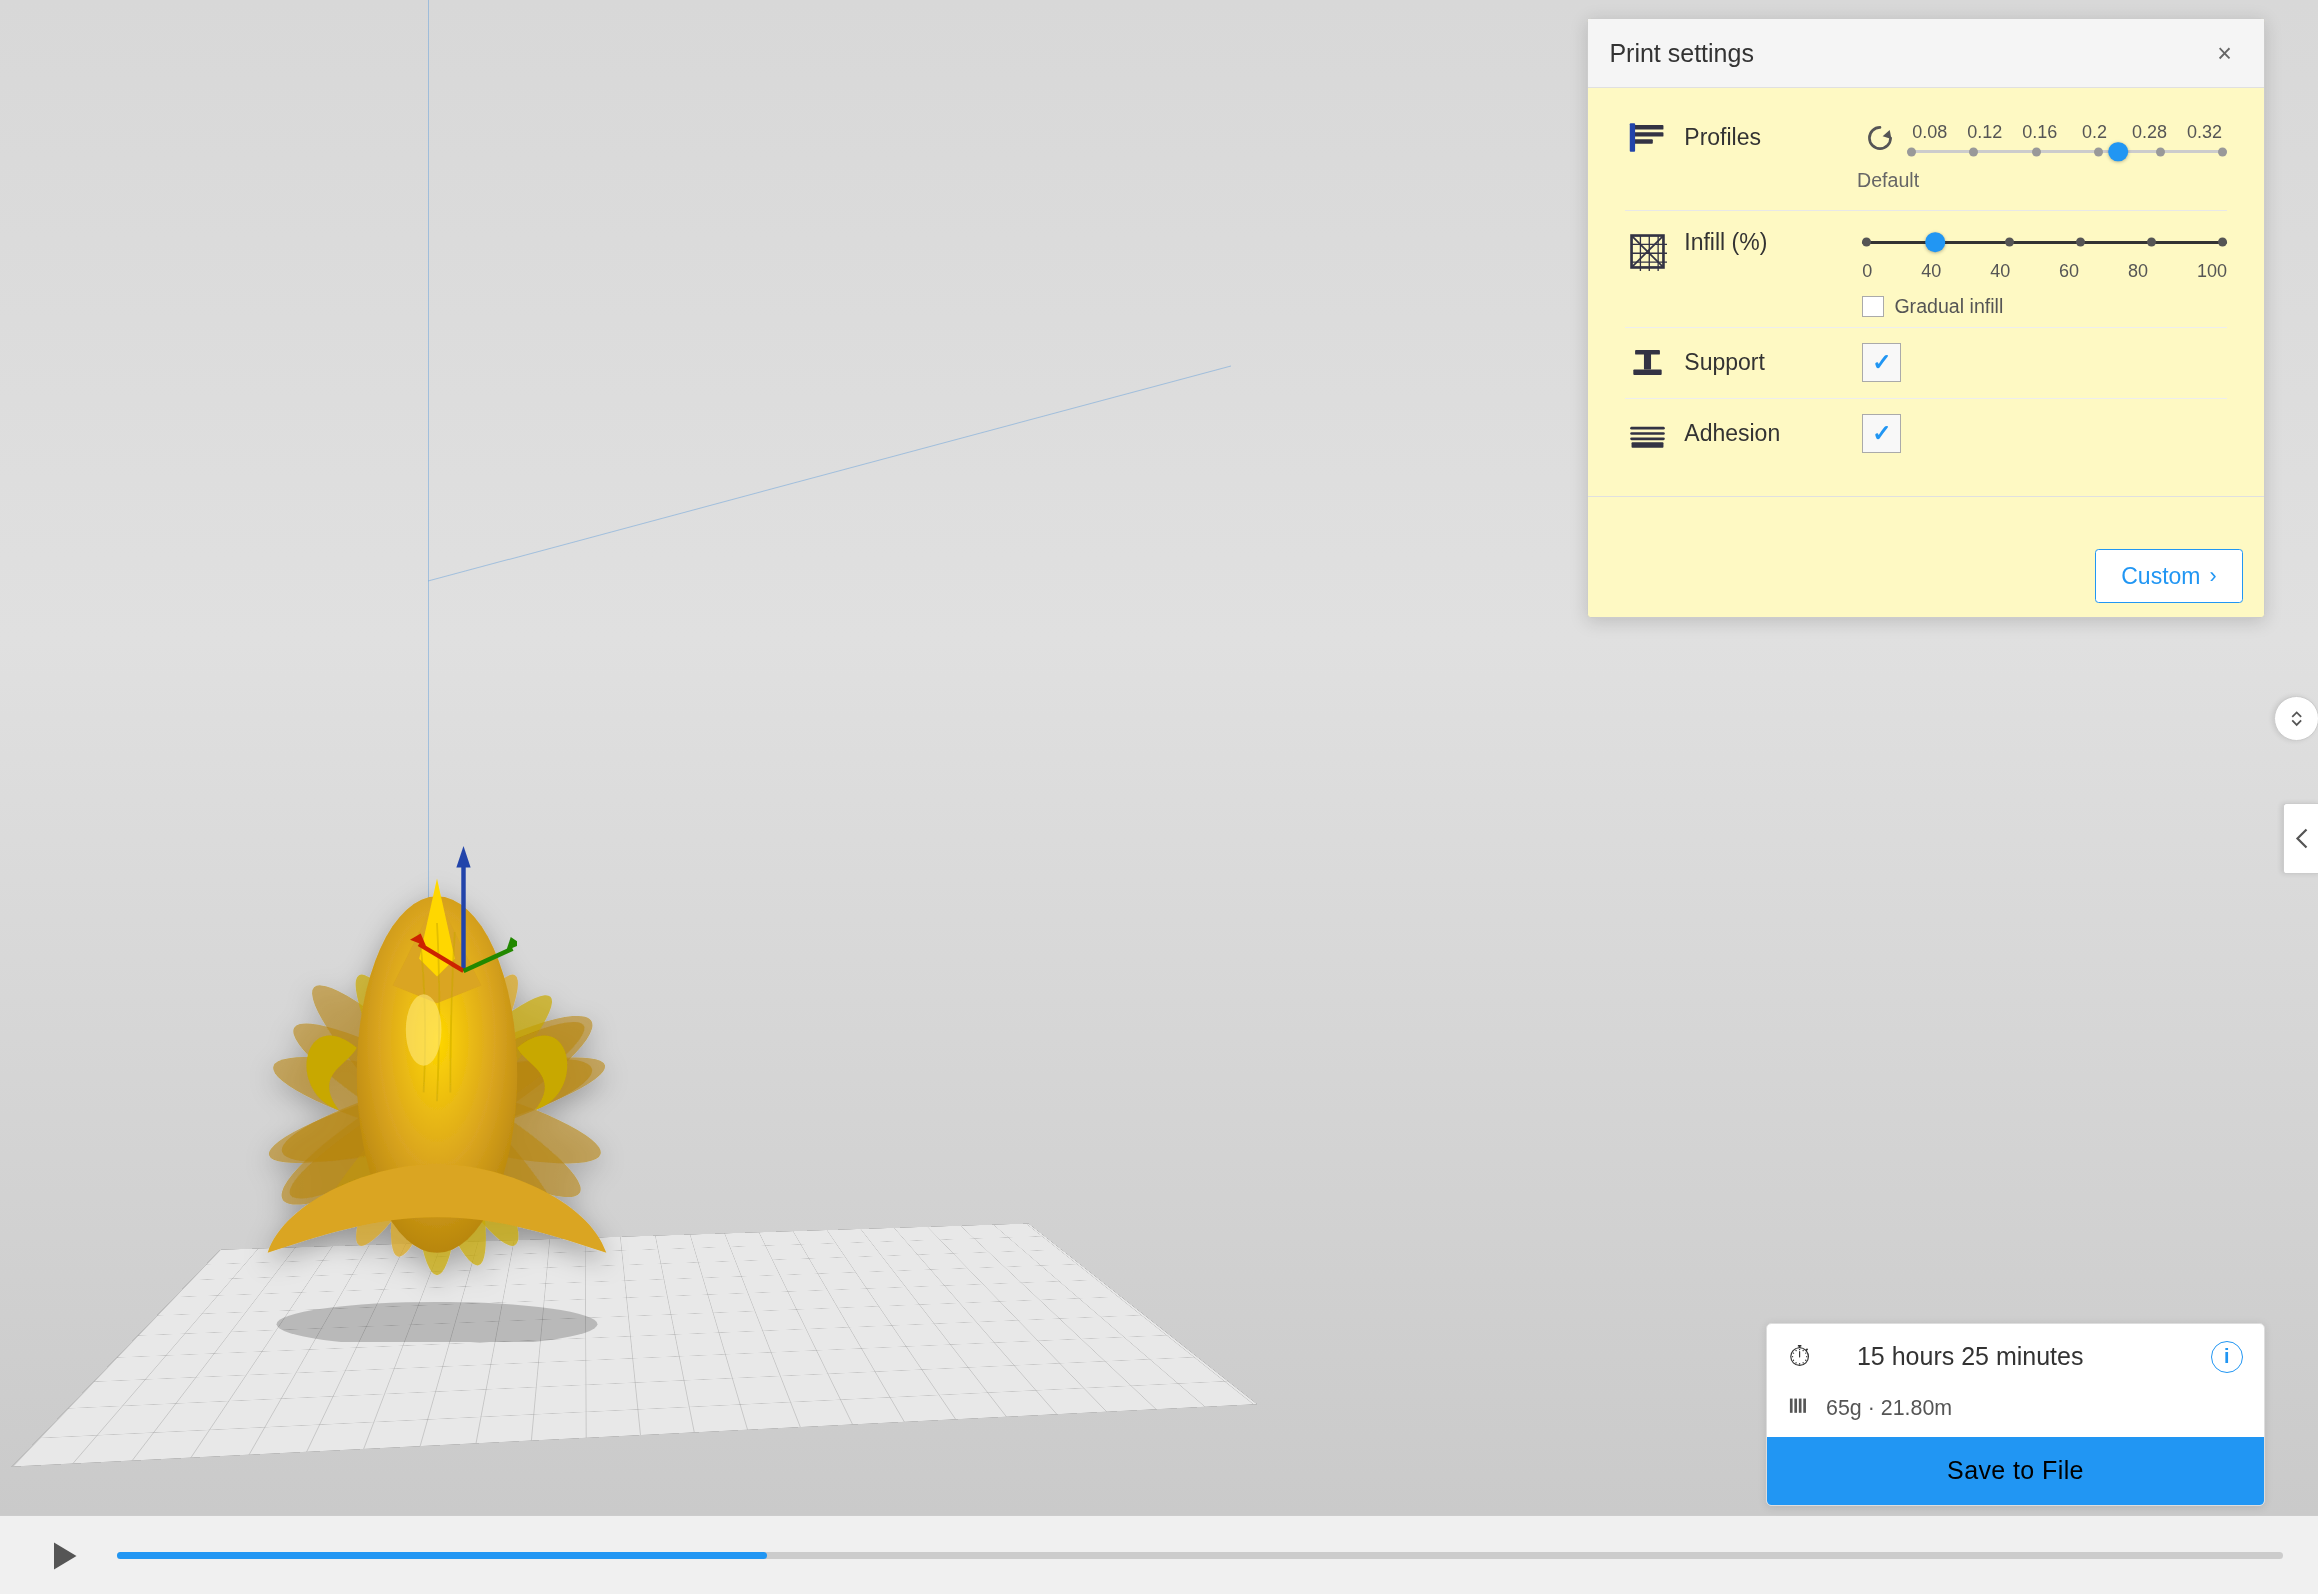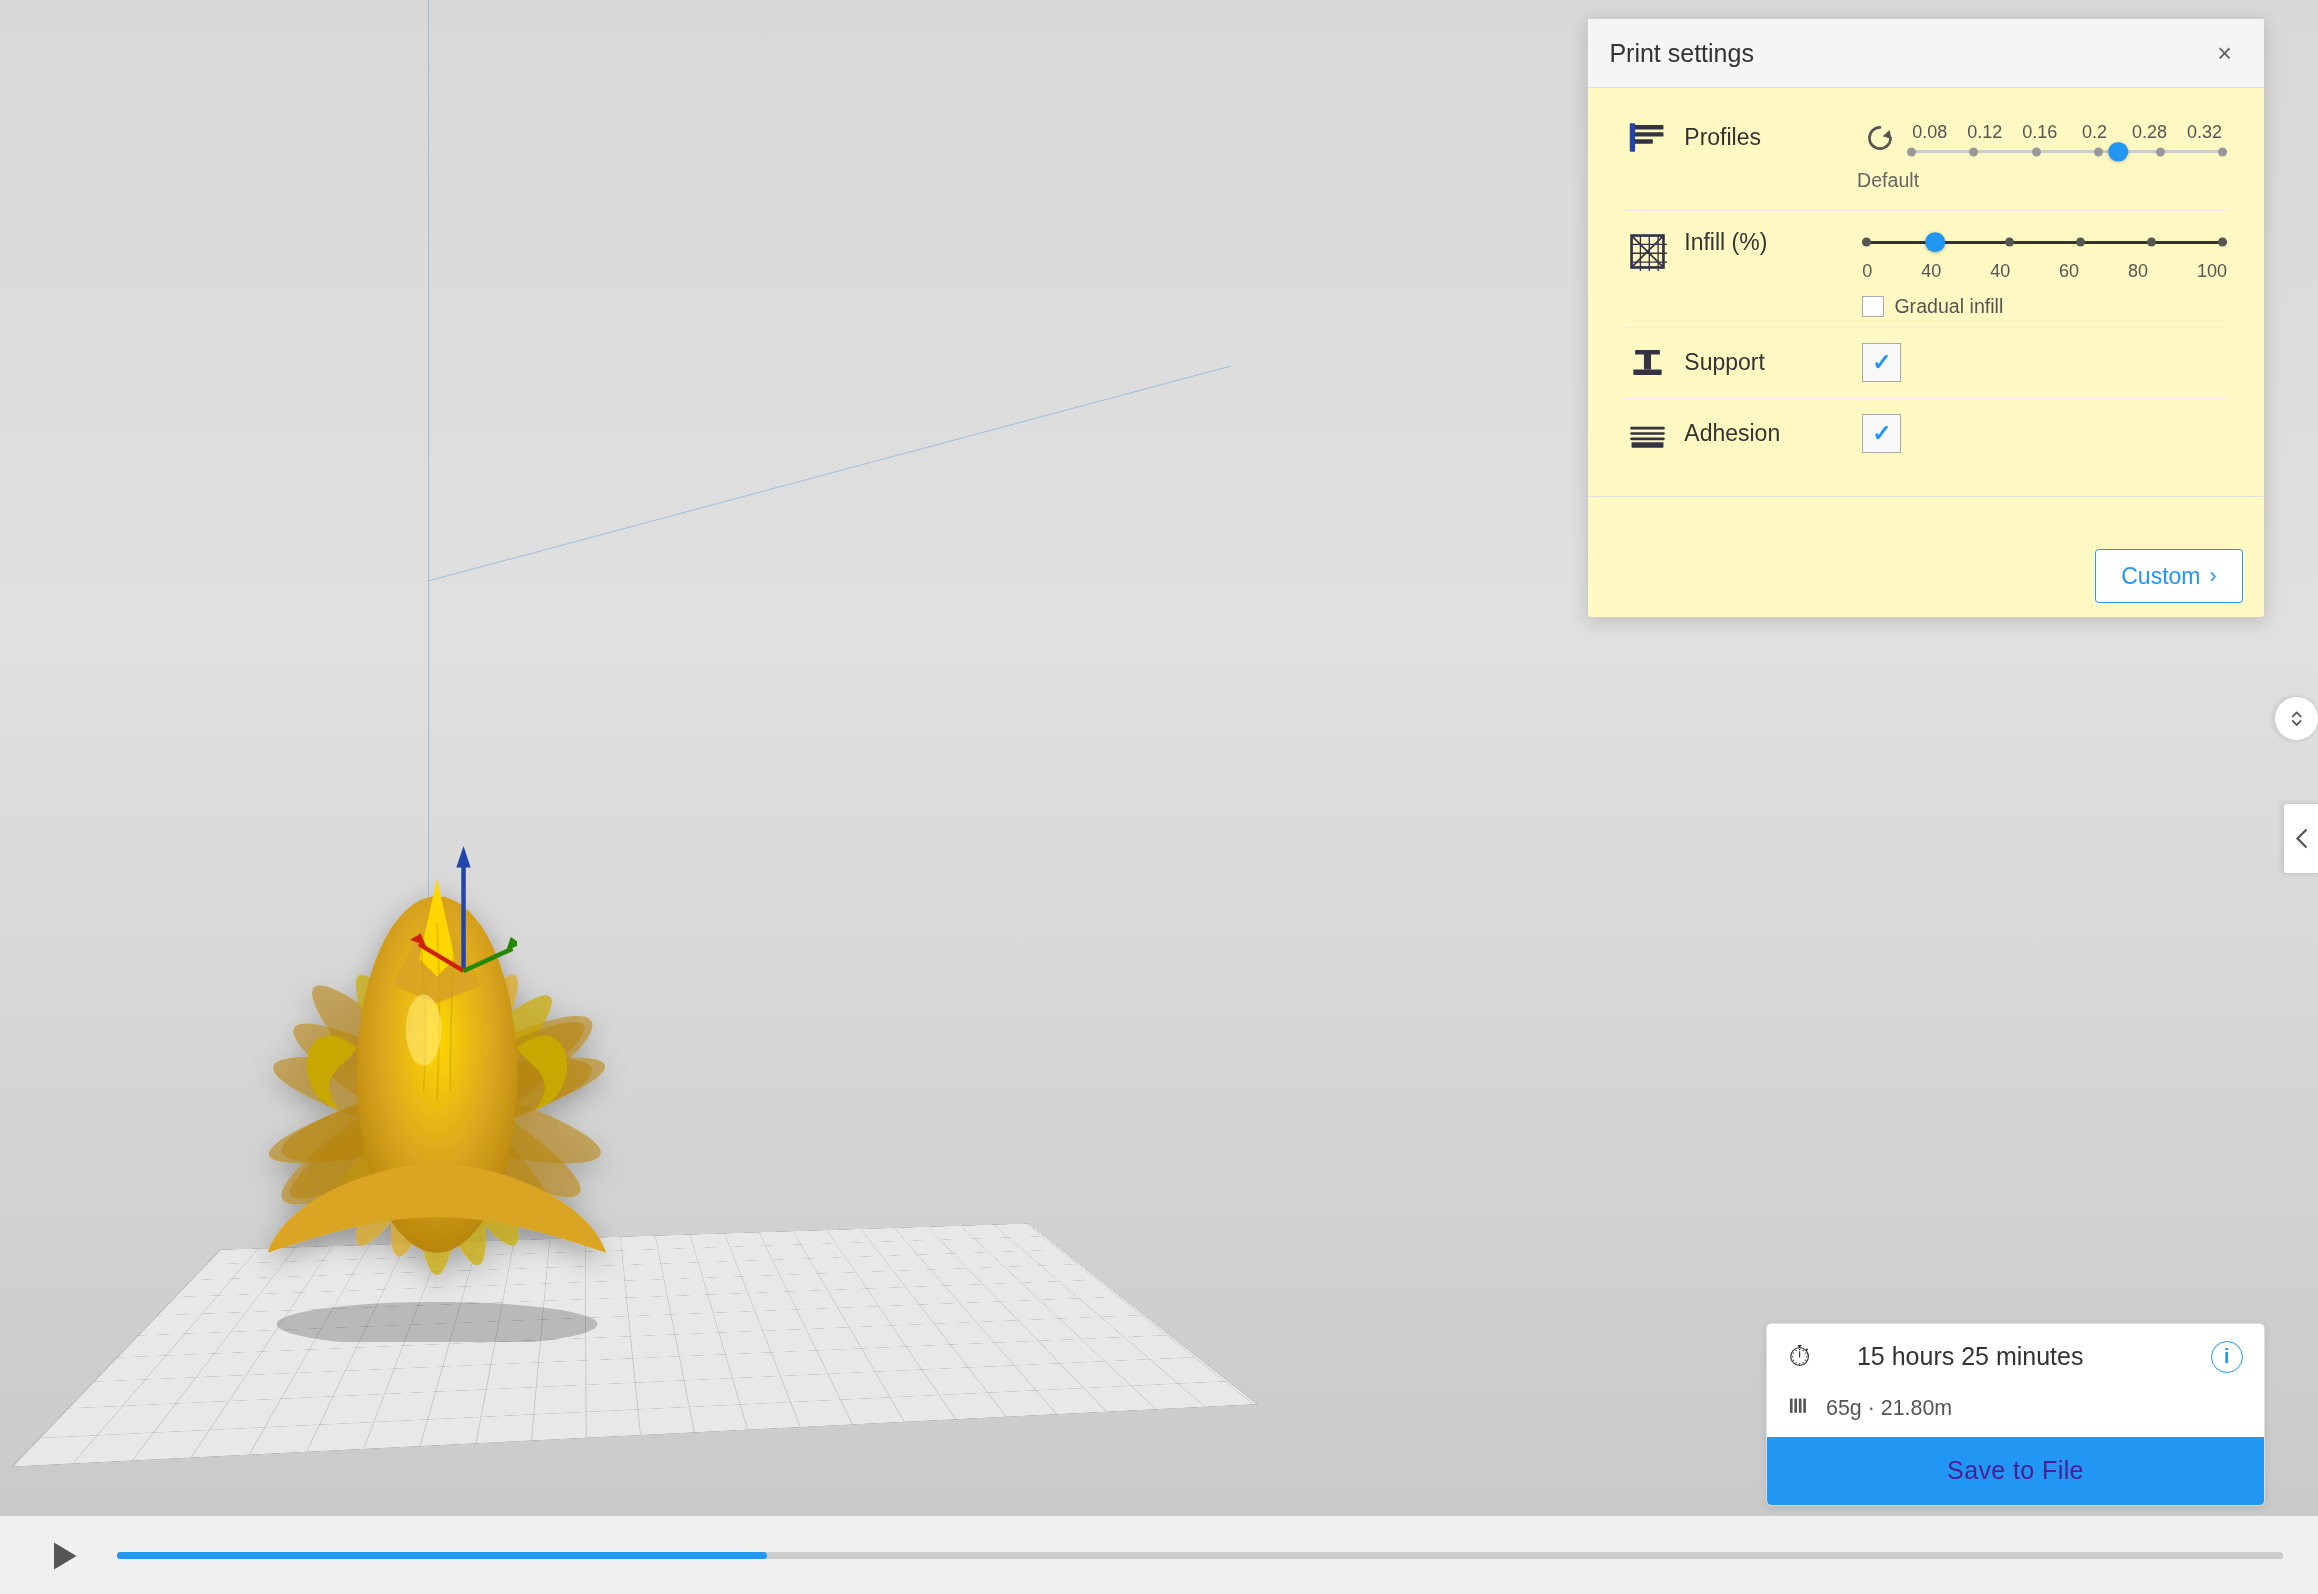--- a/index.html
+++ b/index.html
@@ -476,21 +476,21 @@
     .material-text {
       font-size: 21.4px;
       color: #555;
     }
 
     .save-btn {
       width: 100%;
       padding: 19.6px;
       background: #2196F3;
       border: none;
-      color: #4c1d95;
+      color: #000000;
       font-size: 25px;
       font-weight: 500;
       cursor: pointer;
       letter-spacing: 0.4px;
     }
 
     
     .right-panel-btn {
       position: absolute;
       right: 0;

